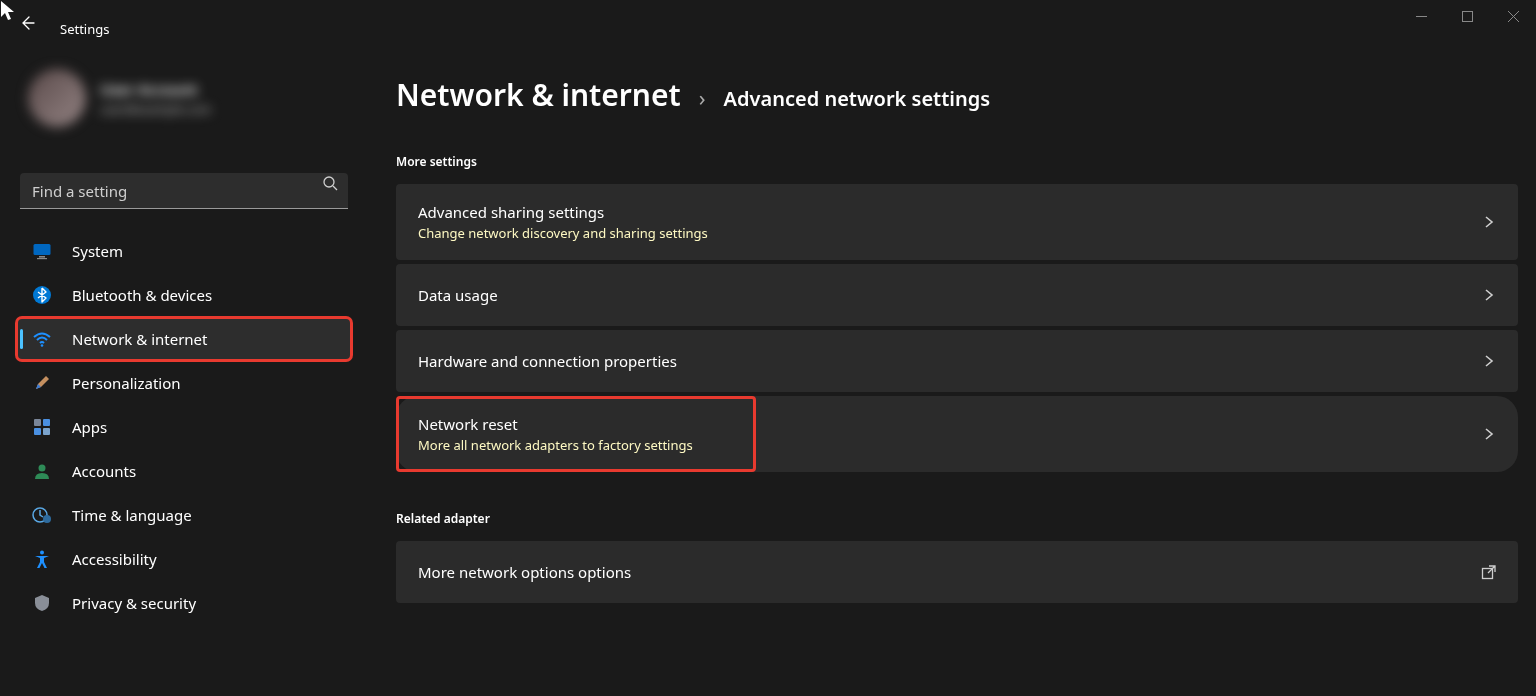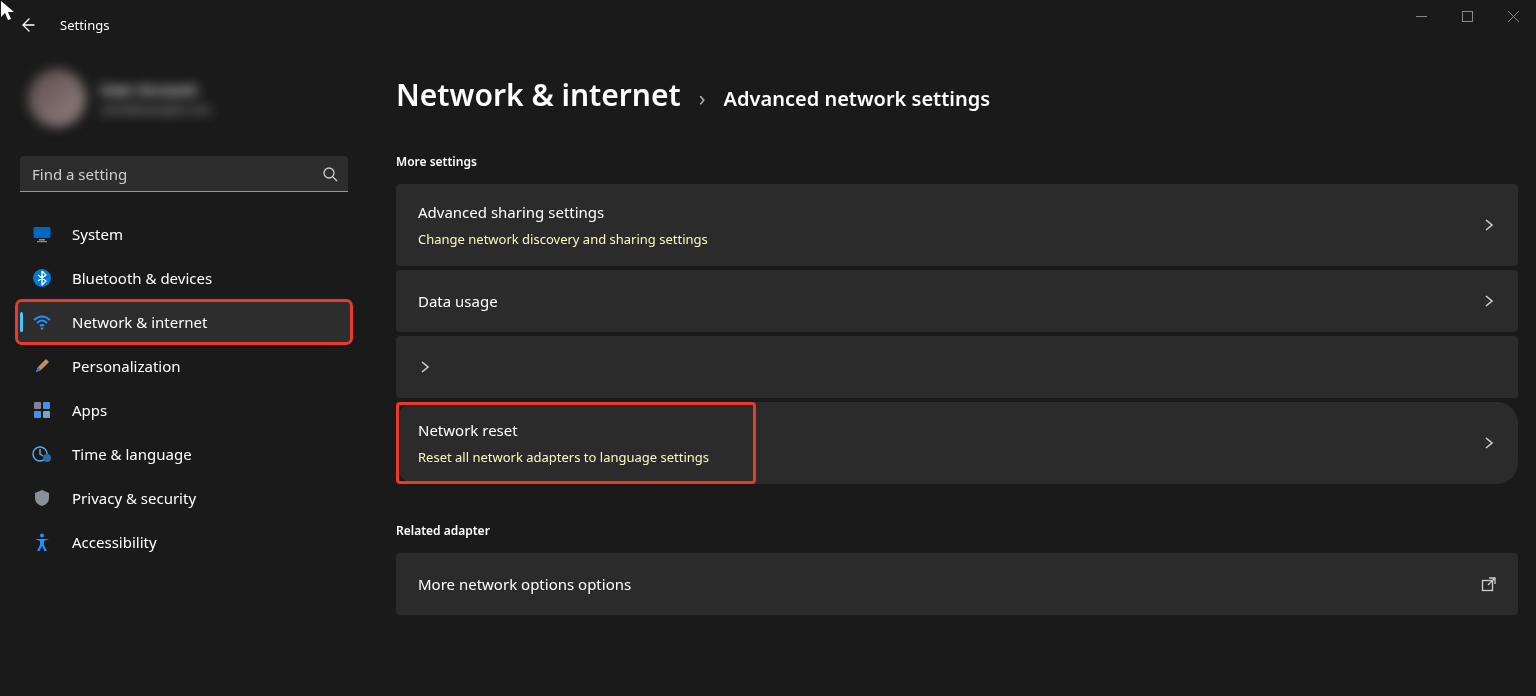--- a/index.html
+++ b/index.html
@@ -1,35 +1,35 @@
 <!DOCTYPE html>
 <html><head>
   <meta charset="utf-8">
   <style>
     * { margin: 0; padding: 0; box-sizing: border-box; font-family: "Segoe UI", -apple-system, system-ui, sans-serif; }
     body { background: #1a1a1a; color: #ffffff; width: 1536px; height: 696px; overflow: hidden; }
 
-    .titlebar { height: 50px; display: flex; align-items: center; padding: 0 12px; position: relative; }
+    .titlebar { height: 50px; display: flex; align-items: flex-end; padding: 12px 12px; position: relative; }
     .titlebar-back { width: 30px; height: 30px; display: flex; align-items: center; justify-content: center; cursor: pointer; }
     .titlebar-title { margin-left: 18px; font-size: 13px; color: #ffffff; }
     .window-controls { position: absolute; right: 0; top: 0; display: flex; height: 40px; }
     .win-btn { width: 46px; height: 32px; display: flex; align-items: center; justify-content: center; cursor: pointer; color: #888; }
     .cursor { position: absolute; left: 0; top: 0; z-index: 100; }
 
     .app-body { display: flex; height: calc(100% - 50px); }
 
     .sidebar { width: 360px; padding: 8px 10px 8px 18px; flex-shrink: 0; }
     .user-block { display: flex; align-items: center; gap: 14px; height: 80px; padding: 4px 6px 4px 10px; filter: blur(6px); }
     .avatar { width: 58px; height: 58px; border-radius: 50%; background: linear-gradient(135deg,#5a4a4a,#938383); }
     .user-text { display: flex; flex-direction: column; gap: 2px; }
     .user-name { font-size: 15px; font-weight: 600; }
     .user-email { font-size: 12px; color: #bfbfbf; }
 
     .search-wrap { position: relative; margin: 18px 2px 22px 2px; }
-    .search-input { width: 100%; height: 36px; background: #2d2d2d; border: none; border-bottom: 1px solid #9a9a9a; border-radius: 4px 4px 0 0; color: #cfcfcf; font-size: 15px; padding: 0 40px 0 12px; outline: none; }
+    .search-input { width: 100%; height: 36px; background: #2d2d2d; border: none; border-bottom: 1px solid #9a9a9a; border-radius: 4px 4px 0 0; color: #cfcfcf; font-size: 15px; padding: 0 40px 0 12px; outline: none; margin-top: 17px; }
     .search-input::placeholder { color: #cfcfcf; }
     .search-icon-wrap { position: absolute; right: 10px; top: 50%; transform: translateY(-50%); color: #cfcfcf; }
 
     .nav-list { display: flex; flex-direction: column; gap: 4px; }
     .nav-item { display: flex; align-items: center; gap: 20px; height: 40px; padding: 0 10px 0 14px; border-radius: 4px; cursor: pointer; font-size: 15px; color: #ffffff; position: relative; }
     .nav-item.active { background: #2d2d2d; }
     .nav-item.active::before { content: ""; position: absolute; left: 2px; top: 10px; bottom: 10px; width: 3px; background: #4cc2ff; border-radius: 2px; }
     .nav-item.highlight-box { box-shadow: 0 0 0 3px #e83a2f; }
     .nav-icon { width: 20px; height: 20px; display: flex; align-items: center; justify-content: center; }
 
@@ -37,21 +37,21 @@
     .breadcrumb-row { display: flex; align-items: baseline; gap: 14px; margin-bottom: 38px; }
     .bc-link { font-size: 30px; font-weight: 600; color: #ffffff; cursor: pointer; }
     .bc-sep { font-size: 22px; color: #aaaaaa; padding: 0 4px; }
     .bc-current { font-size: 20px; font-weight: 600; color: #ffffff; }
 
     .section-title { font-size: 12px; font-weight: 600; margin-bottom: 14px; }
     .card-list { display: flex; flex-direction: column; gap: 4px; margin-bottom: 38px; }
     .card { background: #2b2b2b; border-radius: 4px; display: flex; align-items: center; padding: 18px 22px; cursor: pointer; min-height: 62px; justify-content: space-between; }
     .card.highlight-box-outer { position: relative; border-radius: 21px; }
     .highlight-frame { position: absolute; left: 0; top: 0; width: 360px; height: 100%; border: 3px solid #e83a2f; border-radius: 4px; pointer-events: none; }
-    .card-text { display: flex; flex-direction: column; gap: 8px; }
+    .card-text { display: flex; flex-direction: column; gap: 2px; }
     .card-title { font-size: 15px; color: #ffffff; }
     .card-sub { font-size: 13px; color: #fef9c3; }
     .card-right-icon { color: #cfcfcf; }
 
     svg { display: block; }
   </style>
 </head>
 <body>
 
 <svg class="cursor" width="16" height="22" viewBox="0 0 16 22">
@@ -153,43 +153,52 @@
               <rect x="11" y="2" width="7" height="7" rx="1" fill="#4a90e2"></rect>
               <rect x="2" y="11" width="7" height="7" rx="1" fill="#4a90e2"></rect>
               <rect x="11" y="11" width="7" height="7" rx="1" fill="#7aa3cc"></rect>
             </svg>
           </span>
         <span>Apps</span>
       </div>
       <div class="nav-item">
         <span class="nav-icon">
             <svg width="20" height="20" viewBox="0 0 20 20">
+              <circle cx="10" cy="7" r="3.5" fill="#2e8b57"></circle>
+              <path d="M3 18 Q3 12 10 12 Q17 12 17 18 Z" fill="#2e8b57"></path>
+            </svg>
+          </span>
+        <span>Accounts</span>
+      </div>
+      <div class="nav-item">
+        <span class="nav-icon">
+            <svg width="20" height="20" viewBox="0 0 20 20">
               <circle cx="8" cy="10" r="7" fill="none" stroke="#5aa9e6" stroke-width="1.5"></circle>
               <path d="M8 5 L8 10 L11 12" stroke="#5aa9e6" stroke-width="1.5" fill="none"></path>
               <circle cx="15" cy="14" r="4" fill="#2e6b9e"></circle>
             </svg>
           </span>
         <span>Time &amp; language</span>
       </div>
       <div class="nav-item">
         <span class="nav-icon">
             <svg width="20" height="20" viewBox="0 0 20 20">
-              <path d="M10 2 L17 5 L17 10 Q17 16 10 18 Q3 16 3 10 L3 5 Z" fill="#8a8f98"></path>
-            </svg>
-          </span>
-        <span>Privacy &amp; security</span>
-      </div>
-      <div class="nav-item">
-        <span class="nav-icon">
-            <svg width="20" height="20" viewBox="0 0 20 20">
               <circle cx="10" cy="3.5" r="2" fill="#1e90ff"></circle>
               <path d="M3 7 L17 7 L12 9 L12 13 L15 19 L12.5 19 L10 14 L7.5 19 L5 19 L8 13 L8 9 Z" fill="#1e90ff"></path>
             </svg>
           </span>
         <span>Accessibility</span>
+      </div>
+      <div class="nav-item">
+        <span class="nav-icon">
+            <svg width="20" height="20" viewBox="0 0 20 20">
+              <path d="M10 2 L17 5 L17 10 Q17 16 10 18 Q3 16 3 10 L3 5 Z" fill="#8a8f98"></path>
+            </svg>
+          </span>
+        <span>Privacy &amp; security</span>
       </div>
     </nav>
   </aside>
 
   <main class="main">
     <div class="breadcrumb-row">
       <span class="bc-link">Network &amp; internet</span>
       <span class="bc-sep">›</span>
       <span class="bc-current">Advanced network settings</span>
     </div>
@@ -211,31 +220,34 @@
         <div class="card-text">
           <span class="card-title">Data usage</span>
         </div>
         <span class="card-right-icon">
             <svg width="14" height="14" viewBox="0 0 14 14">
               <path d="M4 2 L10 7 L4 12" stroke="currentColor" stroke-width="1.6" fill="none"></path>
             </svg>
           </span>
       </div>
       <div class="card">
+        <div class="card-text">
+          <span class="card-title">Hardware and connection properties</span>
+        </div>
         <span class="card-right-icon">
             <svg width="14" height="14" viewBox="0 0 14 14">
               <path d="M4 2 L10 7 L4 12" stroke="currentColor" stroke-width="1.6" fill="none"></path>
             </svg>
           </span>
       </div>
       <div class="card highlight-box-outer">
         <div class="highlight-frame"></div>
         <div class="card-text">
           <span class="card-title">Network reset</span>
-          <span class="card-sub">Reset all network adapters to language settings</span>
+          <span class="card-sub">More all network adapters to factory settings</span>
         </div>
         <span class="card-right-icon">
             <svg width="14" height="14" viewBox="0 0 14 14">
               <path d="M4 2 L10 7 L4 12" stroke="currentColor" stroke-width="1.6" fill="none"></path>
             </svg>
           </span>
       </div>
     </div>
 
     <div class="section-title">Related adapter</div>

